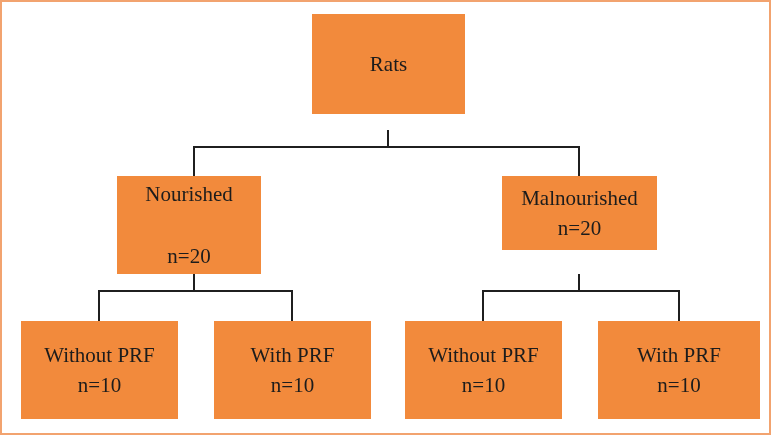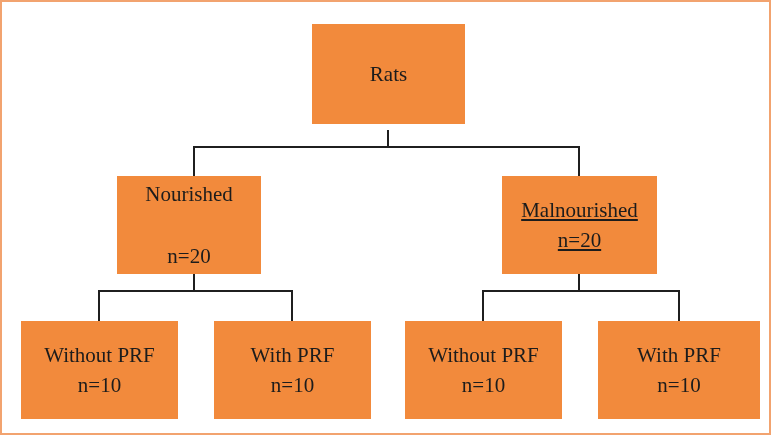--- a/index.html
+++ b/index.html
@@ -30,23 +30,23 @@
     line-height: 30px;
     z-index: 2;
   }
   .node .label, .node .sublabel { display: block; }
   .line {
     position: absolute;
     background: var(--line-color, #1f1f1f);
     z-index: 1;
   }
   
-  .n-rats         { left: 310px; top: 22px;  width: 153px; height: 100px; }
+  .n-rats         { left: 310px; top: 12px;  width: 153px; height: 100px; }
   .n-nourished    { left: 115px; top: 174px; width: 144px; height: 98px; gap: 32px; }
-  .n-malnourished { left: 500px; top: 174px; width: 155px; height: 98px; text-decoration: underline; }
+  .n-malnourished { left: 500px; top: 174px; width: 155px; height: 74px; }
   .n-b1           { left: 19px;  top: 319px; width: 157px; height: 98px; }
   .n-b2           { left: 212px; top: 319px; width: 157px; height: 98px; }
   .n-b3           { left: 403px; top: 319px; width: 157px; height: 98px; }
   .n-b4           { left: 596px; top: 319px; width: 162px; height: 98px; }
   
   .l-stub1 { left: 385px; top: 128px; width: 2px;   height: 18px; }
   .l-h1    { left: 191px; top: 144px; width: 387px; height: 2px; }
   .l-v1a   { left: 191px; top: 144px; width: 2px;   height: 30px; }
   .l-v1b   { left: 576px; top: 144px; width: 2px;   height: 30px; }
   .l-stub2 { left: 191px; top: 272px; width: 2px;   height: 18px; }

